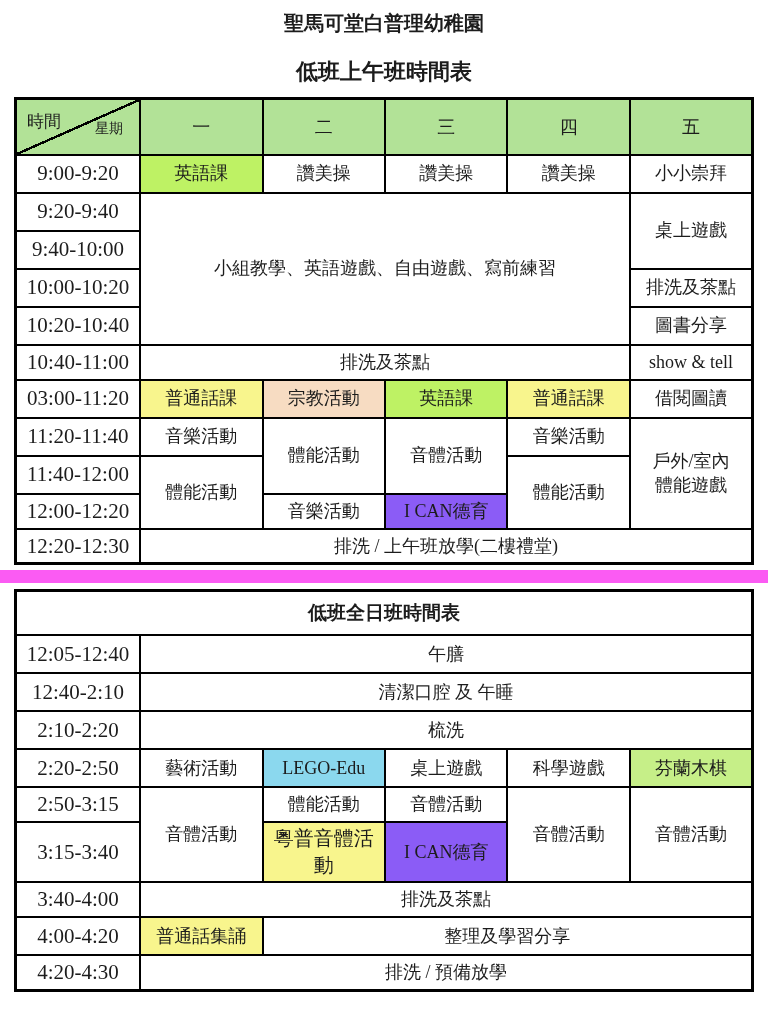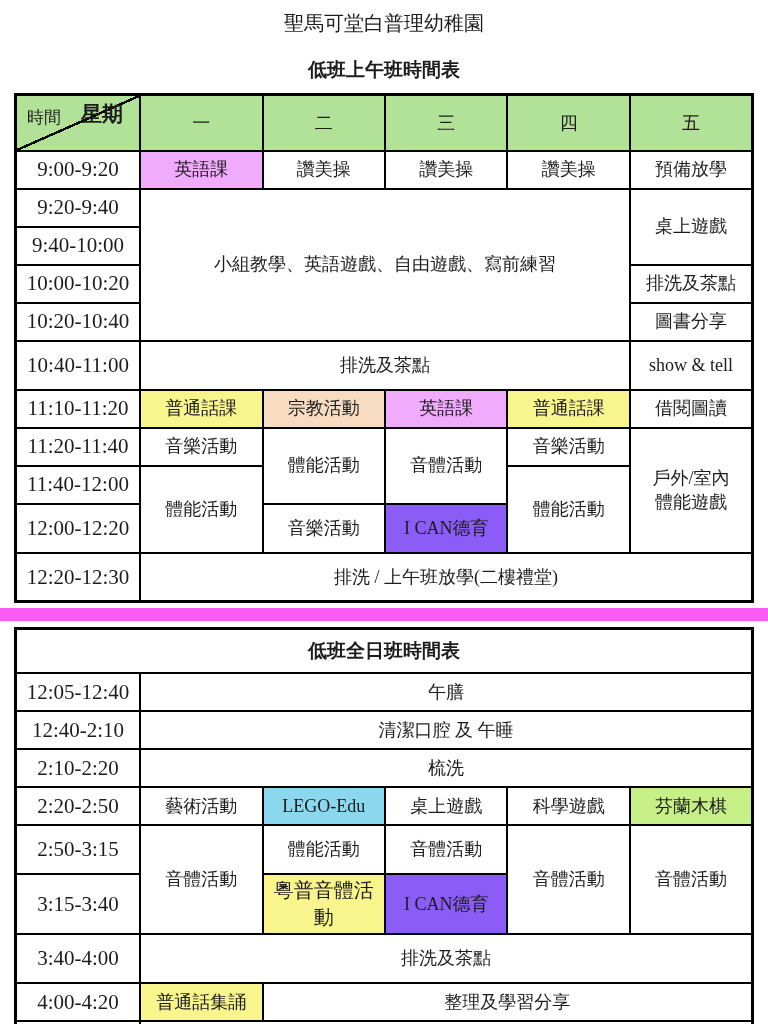--- a/index.html
+++ b/index.html
@@ -1,54 +1,54 @@
 <!DOCTYPE html>
 <html><head>
 <meta charset="utf-8">
 <style>
   html,body{margin:0;padding:0;}
   body{
     width:768px;height:1024px;overflow:hidden;background:#fff;
     font-family:"Liberation Serif","DejaVu Serif",serif;color:#1c1c1c;
   }
   .page-title{
-    text-align:center;font-size:20px;font-weight:normal;margin:10px 0 0 0;
+    text-align:center;font-size:20px;font-weight:bold;margin:10px 0 0 0;
   }
   .page-subtitle{
-    text-align:center;font-size:19px;font-weight:bold;margin:20px 0 10px 0;
+    text-align:center;font-size:22px;font-weight:bold;margin:20px 0 10px 0;
   }
   table{
     border-collapse:collapse;table-layout:fixed;width:740px;margin:0 auto;
     border:3px solid #000;
   }
   td{
     border:2px solid #000;text-align:center;vertical-align:middle;
     font-size:18px;padding:2px;line-height:1.35;background:#fff;
   }
   col.timecol{width:123px;}
   col.daycol{width:121px;}
   td.time{font-size:21px;}
   tr.hdr{height:56px;}
   tr.row{height:38px;}
-  tr.row-sm{height:49px;}
+  tr.row-sm{height:35px;}
   
   td.corner{
     position:relative;padding:0;
   }
   .diag{
     position:absolute;inset:0;
     background:linear-gradient(to bottom right,
       transparent calc(50% - 1.2px), #000 calc(50% - 1.2px),
       #000 calc(50% + 1.2px), transparent calc(50% + 1.2px));
   }
-  .corner-top{position:absolute;top:4px;right:16px;font-size:21px;font-weight:bold;}
+  .corner-top{position:absolute;top:20px;right:16px;font-size:14px;}
   .corner-bottom{position:absolute;bottom:20px;left:10px;font-size:17px;}
   
   .bg-head{background:#b2e297;}
-  .bg-pink{background:#f0abfc;}
+  .bg-pink{background:#bef264;}
   .bg-yellow{background:#f8f58d;margin-top:27px;}
   .bg-peach{background:#f7dcc2;}
   .bg-mint{background:#8b5cf6;}
   .bg-blue{background:#8bd8ee;margin-top:20px;}
   .bg-lime{background:#c6ef88;}
   td.small-txt{font-size:20px;}
   .two-line span{display:block;}
   .divider{
     width:768px;height:13px;background:#fb5bf3;margin:5px 0 6px 0;
   }
@@ -81,21 +81,21 @@
     <td class="bg-head">三</td>
     <td class="bg-head">四</td>
     <td class="bg-head">五</td>
   </tr>
   <tr class="row">
     <td class="time">9:00-9:20</td>
     <td class="bg-pink">英語課</td>
     <td>讚美操</td>
     <td>讚美操</td>
     <td>讚美操</td>
-    <td>預備放學</td>
+    <td>小小崇拜</td>
   </tr>
   <tr class="row">
     <td class="time">9:20-9:40</td>
     <td colspan="4" rowspan="4">小組教學、英語遊戲、自由遊戲、寫前練習</td>
     <td rowspan="2">桌上遊戲</td>
   </tr>
   <tr class="row">
     <td class="time">9:40-10:00</td>
   </tr>
   <tr class="row">
@@ -105,21 +105,21 @@
   <tr class="row">
     <td class="time">10:20-10:40</td>
     <td>圖書分享</td>
   </tr>
   <tr class="row-sm">
     <td class="time">10:40-11:00</td>
     <td colspan="4">排洗及茶點</td>
     <td>show &amp; tell</td>
   </tr>
   <tr class="row">
-    <td class="time">11:10-11:20</td>
+    <td class="time">03:00-11:20</td>
     <td class="bg-yellow">普通話課</td>
     <td class="bg-peach">宗教活動</td>
     <td class="bg-pink">英語課</td>
     <td class="bg-yellow">普通話課</td>
     <td>借閱圖讀</td>
   </tr>
   <tr class="row">
     <td class="time">11:20-11:40</td>
     <td>音樂活動</td>
     <td rowspan="2">體能活動</td>

